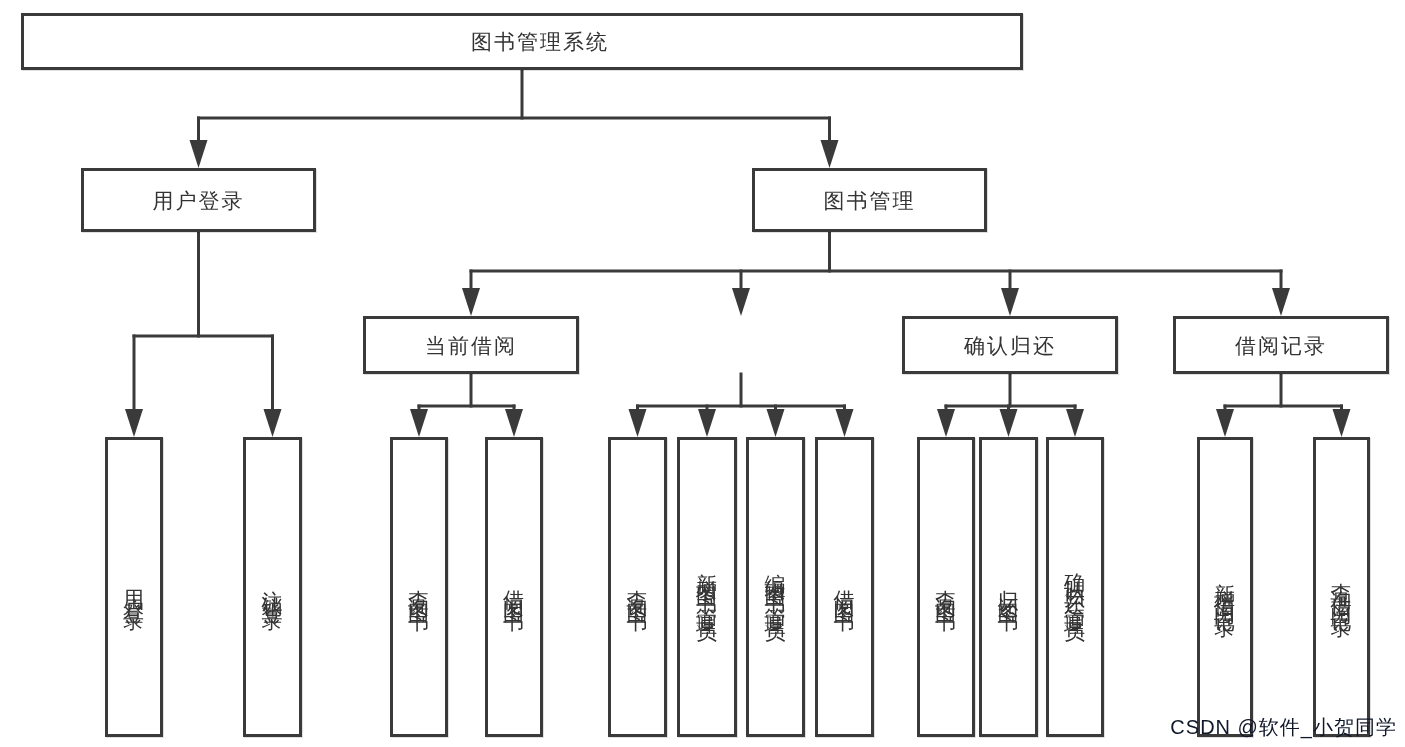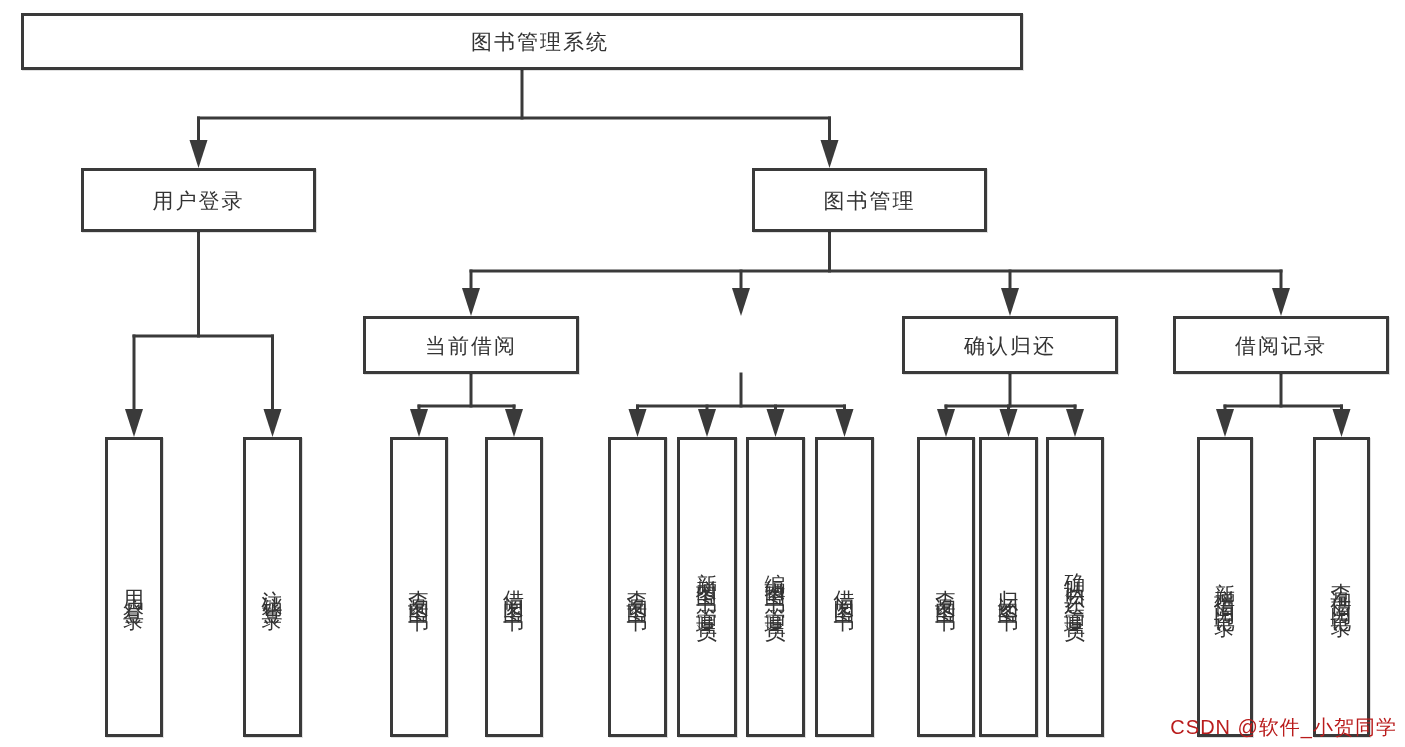--- a/index.html
+++ b/index.html
@@ -45,21 +45,21 @@
     text-orientation: mixed;
     font-size: 21px;
     letter-spacing: 7px;
     line-height: 1;
   }
   .watermark {
     position: absolute;
     right: 8px;
     bottom: 6px;
     font-size: 20px;
-    color: #b91c1c;
+    color: #0f172a;
     letter-spacing: 1px;
     white-space: nowrap;
   }
 </style>
 </head>
 <body>
 
 <div class="canvas">
   <svg class="connectors" viewBox="0 0 1405 747" xmlns="http://www.w3.org/2000/svg">
       <line x1="522" y1="70" x2="522" y2="118" stroke="#3a3a3a" stroke-width="3" stroke-linecap="square"></line>

